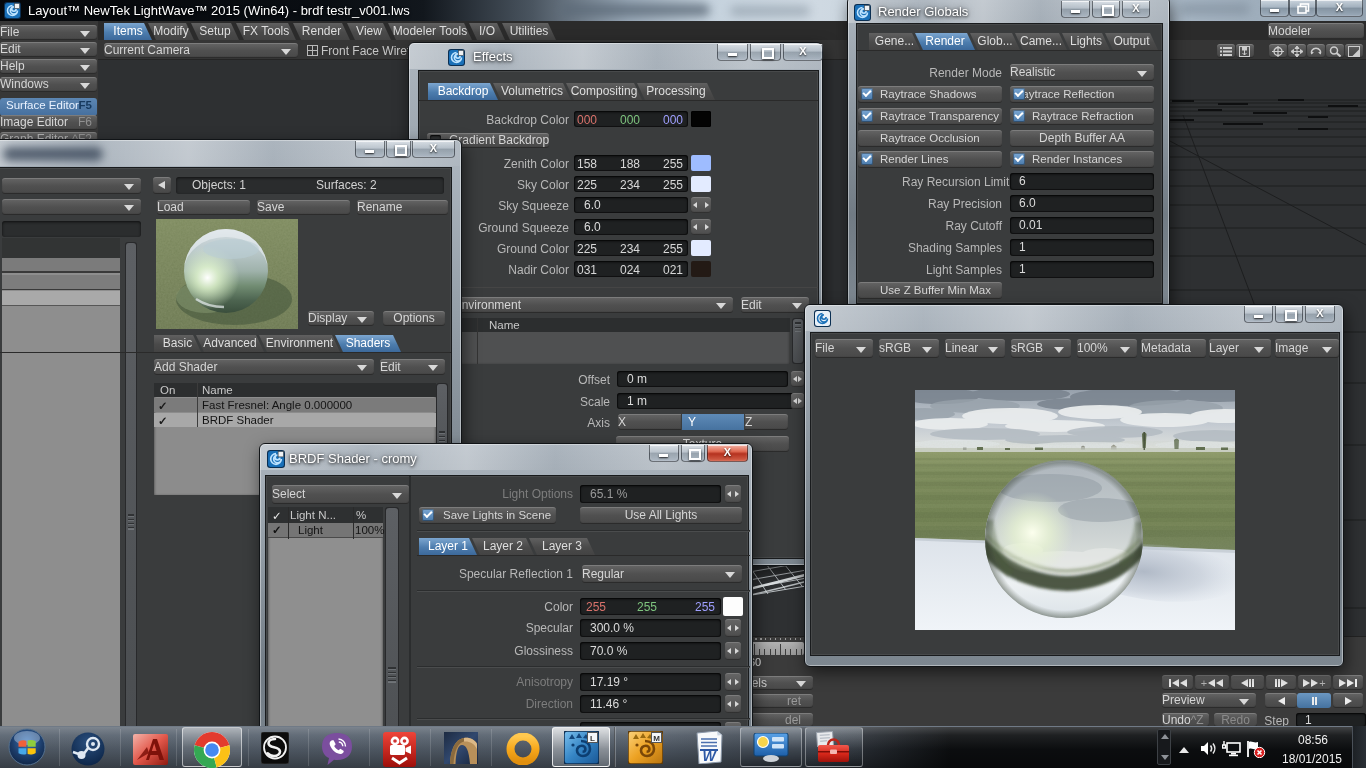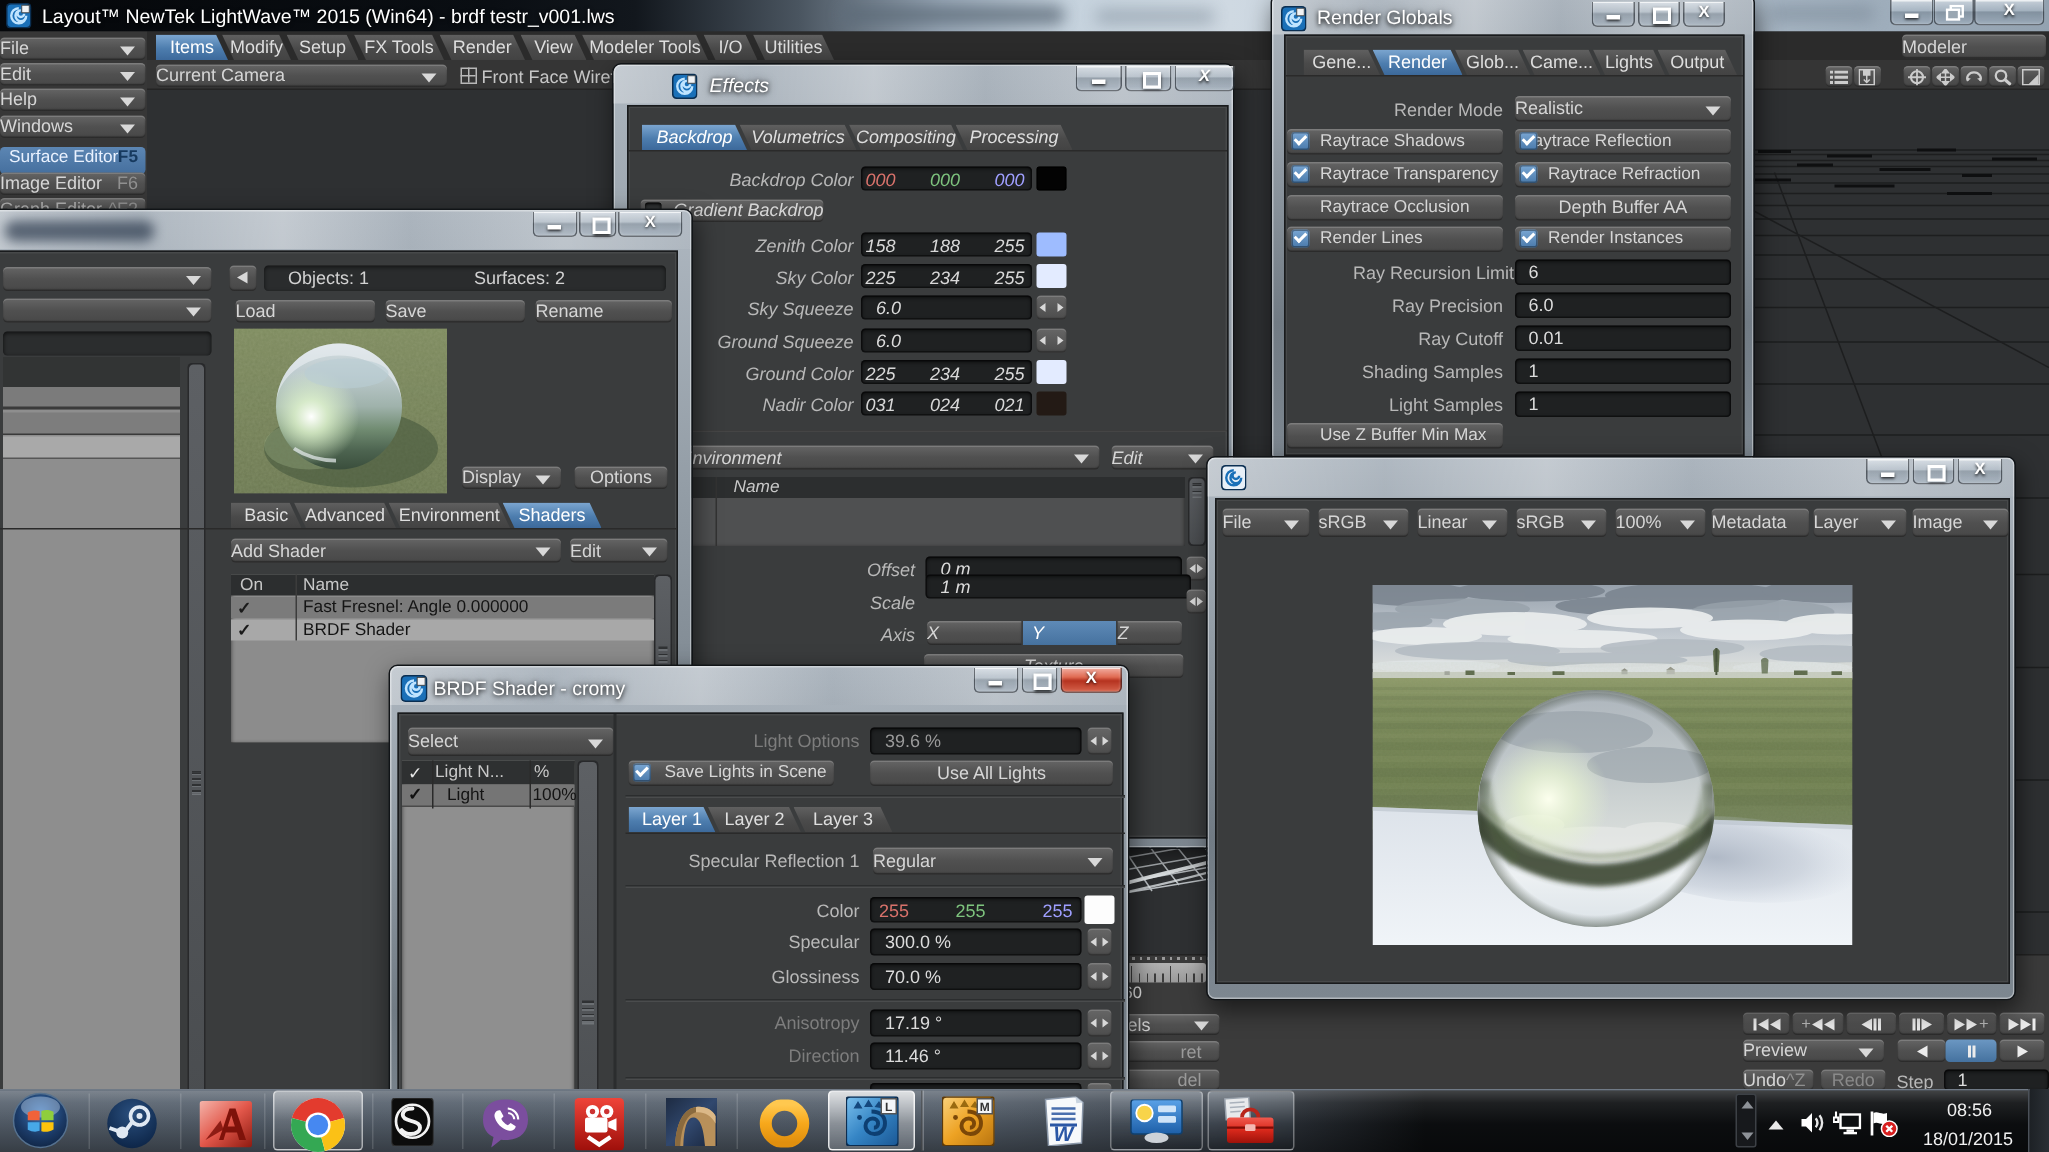--- a/index.html
+++ b/index.html
@@ -215,21 +215,21 @@
       </div>
   <div class="b pb" style="left:1333px;top:56px;width:30px;height:15px;">
         <i class="ptr"></i>
       </div>
   <div class="b" style="left:1162px;top:76px;width:47px;height:14px;line-height:14px;">Undo<span style="color:#8f8f8f;">^Z</span></div>
   <div class="b" style="left:1214px;top:76px;width:43px;height:14px;line-height:14px;color:#8a8a8a;text-align:center;">Redo</div>
   <div class="lbl" style="left:1240px;top:77px;width:49px;">Step</div>
   <div class="f" style="left:1296px;top:76px;width:70px;height:14px;line-height:14px;padding-left:9px;">1</div>
 </div>
 
-<div class="win" style="left:408px;top:42px;width:415px;height:524px;z-index:10;font-style:italic;">
+<div class="win" style="left:408px;top:42px;width:415px;height:524px;z-index:10;">
   <div class="glass"></div>
   <svg class="abs" style="left:39px;top:6px;" width="17" height="17" viewBox="0 0 17 17">
         <rect width="17" height="17" rx="3" fill="#0b2f52"></rect>
         <rect x="1" y="1" width="15" height="15" rx="2.5" fill="#1a70b8"></rect>
         <path d="M8.5 3.5 a5 5 0 1 0 5 5 a3.6 3.6 0 1 1 -3.6 -3.6 a2.2 2.2 0 1 0 2.2 2.2" fill="none" stroke="#bfe4ff" stroke-width="1.6"></path>
         <rect x="10.5" y="1.5" width="5" height="5" fill="#f0f2f4" stroke="#444" stroke-width=".6"></rect>
       </svg>
   <div class="ttl" style="left:64px;top:6px;font-size:13px;">Effects</div>
   <div class="wb gmin" style="left:308px;top:1px;width:31px;"></div>
   <div class="wb gmax" style="left:341px;top:1px;width:31px;"></div>
@@ -285,21 +285,21 @@
       <div class="abs" style="left:48px;top:0;width:1px;height:100%;background:#333;"></div>
     </div>
     <div class="sbar" style="left:373px;top:247px;width:12px;height:46px;">
           <div class="h" style="top:1px;height:44px;"></div>
           <div class="grip" style="top:4px;"></div>
         </div>
     <div class="lbl" style="left:101px;top:302px;width:90px;">Offset</div>
     <div class="f" style="left:198px;top:300px;width:171px;height:16px;line-height:16px;padding-left:10px;">0 m</div>
     <div class="spin" style="left:372px;top:300px;width:13px;height:16px;"></div>
     <div class="lbl" style="left:101px;top:324px;width:90px;">Scale</div>
-    <div class="f" style="left:198px;top:312px;width:177px;height:16px;line-height:16px;padding-left:10px;">1 m</div>
+    <div class="f" style="left:198px;top:322px;width:177px;height:16px;line-height:16px;padding-left:10px;">1 m</div>
     <div class="spin" style="left:372px;top:322px;width:13px;height:16px;"></div>
     <div class="lbl" style="left:101px;top:345px;width:90px;">Axis</div>
     <div class="b" style="left:199px;top:343px;width:63px;height:16px;line-height:16px;border-radius:3px 0 0 3px;">X</div>
     <div class="abs" style="left:263px;top:343px;width:62px;height:16px;line-height:16px;background:linear-gradient(180deg,#5e8ab7,#46729f);font-size:12px;color:#fff;padding-left:6px;">Y</div>
     <div class="b" style="left:326px;top:343px;width:43px;height:16px;line-height:16px;border-radius:0 3px 3px 0;">Z</div>
     <div class="b ctr" style="left:197px;top:365px;width:173px;height:16px;line-height:16px;">Texture</div>
   </div>
 </div>
 
 <div class="win" style="left:-10px;top:139px;width:472px;height:601px;z-index:20;">
@@ -627,21 +627,21 @@
       <div class="abs" style="left:20px;top:0;width:1px;height:32px;background:#2a2a2a;"></div>
       <div class="abs" style="left:85px;top:0;width:1px;height:32px;background:#2a2a2a;"></div>
     </div>
     <div class="sbar" style="left:119px;top:31px;width:14px;height:279px;">
           <div class="h" style="top:1px;height:277px;"></div>
           <div class="grip" style="top:160px;height:16px;"></div>
         </div>
     <div class="abs" style="left:143px;top:0;width:2px;height:310px;background:#2b2d2e;"></div>
 
     <div class="lbl dim" style="left:187px;top:11px;width:120px;">Light Options</div>
-    <div class="f" style="left:314px;top:9px;width:141px;height:18px;line-height:18px;padding-left:10px;color:#9a9a9a;">39.6 %</div>
+    <div class="f" style="left:314px;top:9px;width:141px;height:18px;line-height:18px;padding-left:10px;color:#9a9a9a;">65.1 %</div>
     <div class="spin" style="left:459px;top:9px;width:16px;height:18px;"></div>
     <div class="b" style="left:153px;top:31px;width:137px;height:17px;line-height:17px;padding-left:24px;font-size:11.5px;">Save Lights in Scene<i class="chk" style="left:3px;top:2px;"></i></div>
     <div class="b ctr" style="left:314px;top:31px;width:162px;height:17px;line-height:17px;">Use All Lights</div>
     <div class="abs" style="left:151px;top:54px;width:333px;height:2px;background:#2b2d2e;border-bottom:1px solid #4a4c4d;"></div>
     <div class="tab first sel" style="left:153px;top:62px;width:58px;">Layer 1</div>
     <div class="tab" style="left:206px;top:62px;width:62px;">Layer 2</div>
     <div class="tab" style="left:263px;top:62px;width:66px;">Layer 3</div>
     <div class="abs" style="left:151px;top:79px;width:333px;height:1px;background:#2a2a2a;"></div>
     <div class="lbl" style="left:187px;top:91px;width:120px;">Specular Reflection 1</div>
     <div class="b drop" style="left:316px;top:89px;width:160px;height:18px;line-height:18px;">Regular</div>

